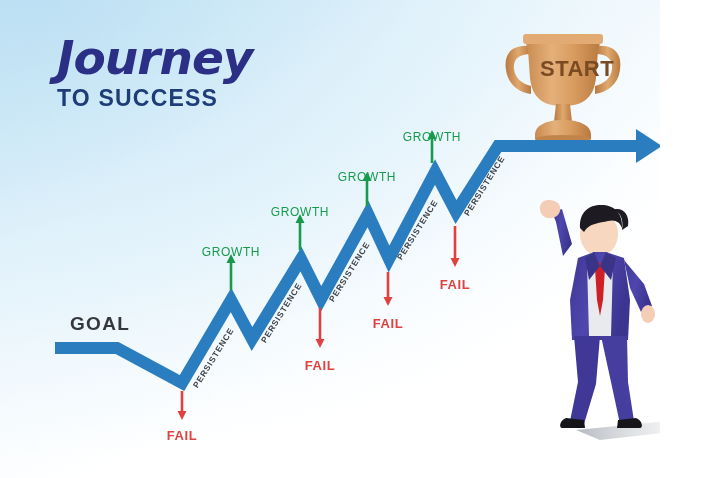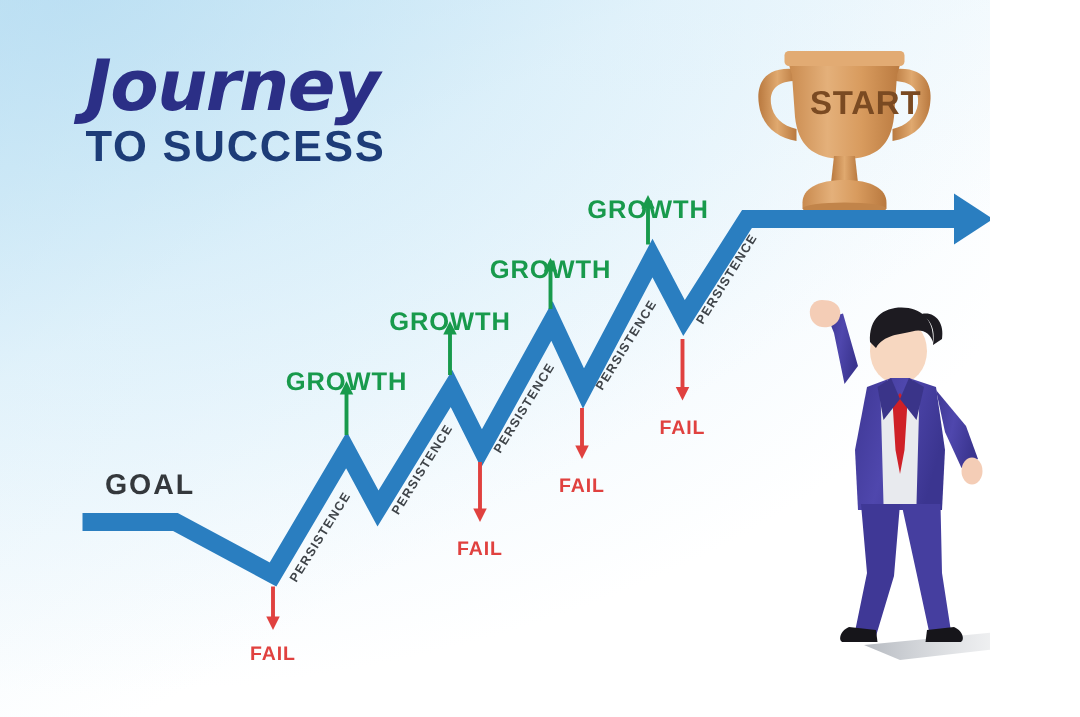--- a/index.html
+++ b/index.html
@@ -21,36 +21,36 @@
   .svg-layer{position:absolute;left:0;top:0;width:720px;height:478px;}
 
   
   .title-block{position:absolute;left:57px;top:33px;}
   .title-main{
     font-size:47px;font-weight:bold;font-style:italic;
     color:#2b2f86;letter-spacing:-1px;line-height:50px;
     font-family:"DejaVu Sans", sans-serif;
   }
   .title-sub{
-    font-size:29px;font-weight:bold;color:#1d3c78;
+    font-size:23px;font-weight:bold;color:#1d3c78;
     letter-spacing:1.2px;line-height:26px;margin-top:2px;
     font-family:"Liberation Sans", sans-serif;
   }
 
   
   .lbl{position:absolute;white-space:nowrap;}
   .lbl-start{
     font-size:19px;font-weight:bold;color:#34383c;letter-spacing:1.3px;
   }
   .lbl-fail{
     font-size:13px;font-weight:bold;color:#e0413f;letter-spacing:.6px;
     transform:translateX(-50%);
   }
   .lbl-growth{
-    font-size:17px;font-weight:bold;color:#189a4c;letter-spacing:.6px;
+    font-size:12px;font-weight:normal;color:#189a4c;letter-spacing:.6px;
     transform:translateX(-50%);
   }
   .lbl-persist{
     font-size:8.4px;font-weight:bold;color:#3f4449;letter-spacing:.9px;
     transform-origin:0 50%;
   }
   .lbl-goal{
     position:absolute;font-size:22px;font-weight:bold;color:#7a4a22;
     letter-spacing:.5px;
   }

